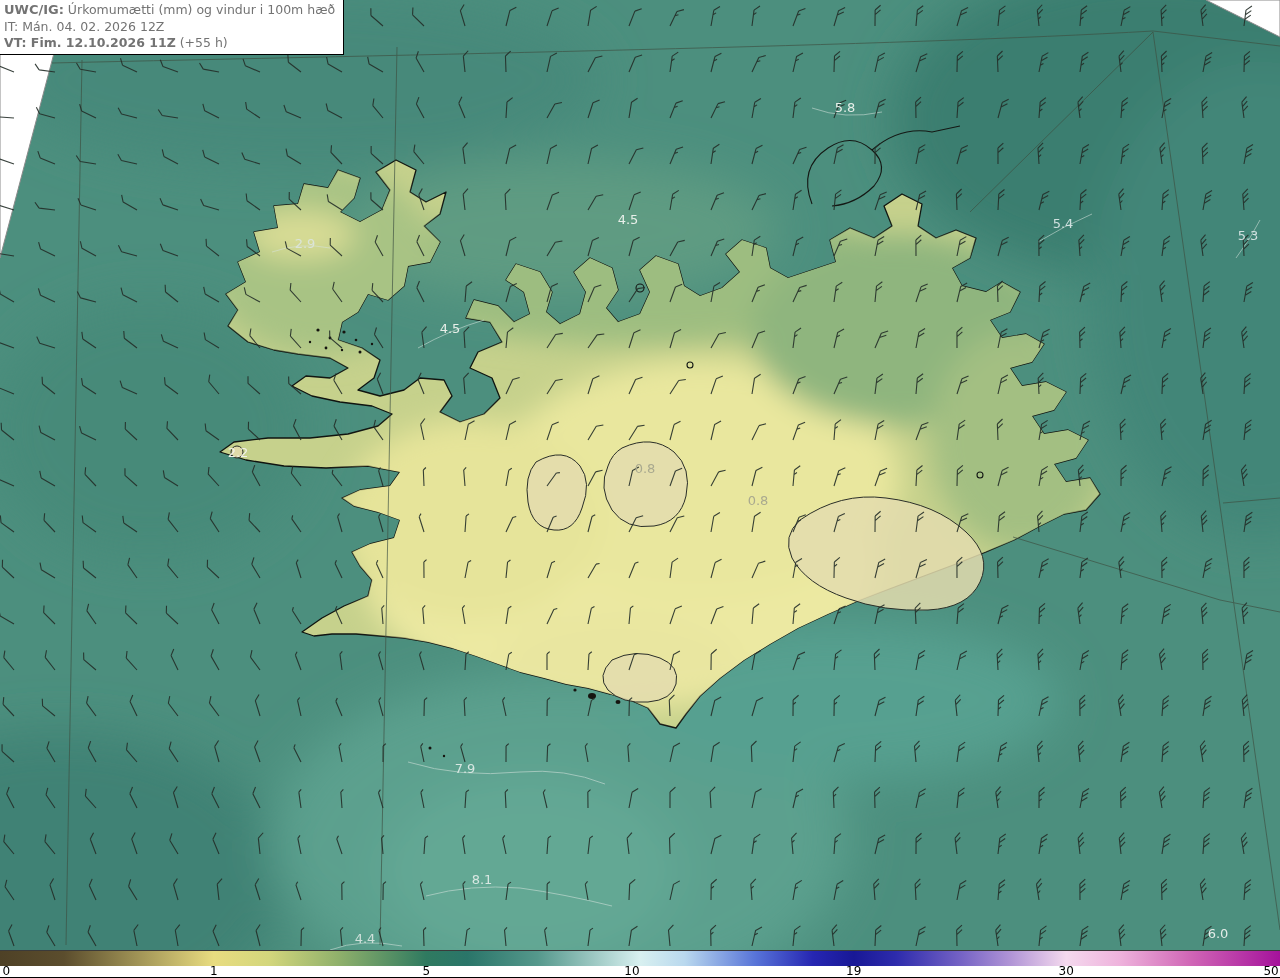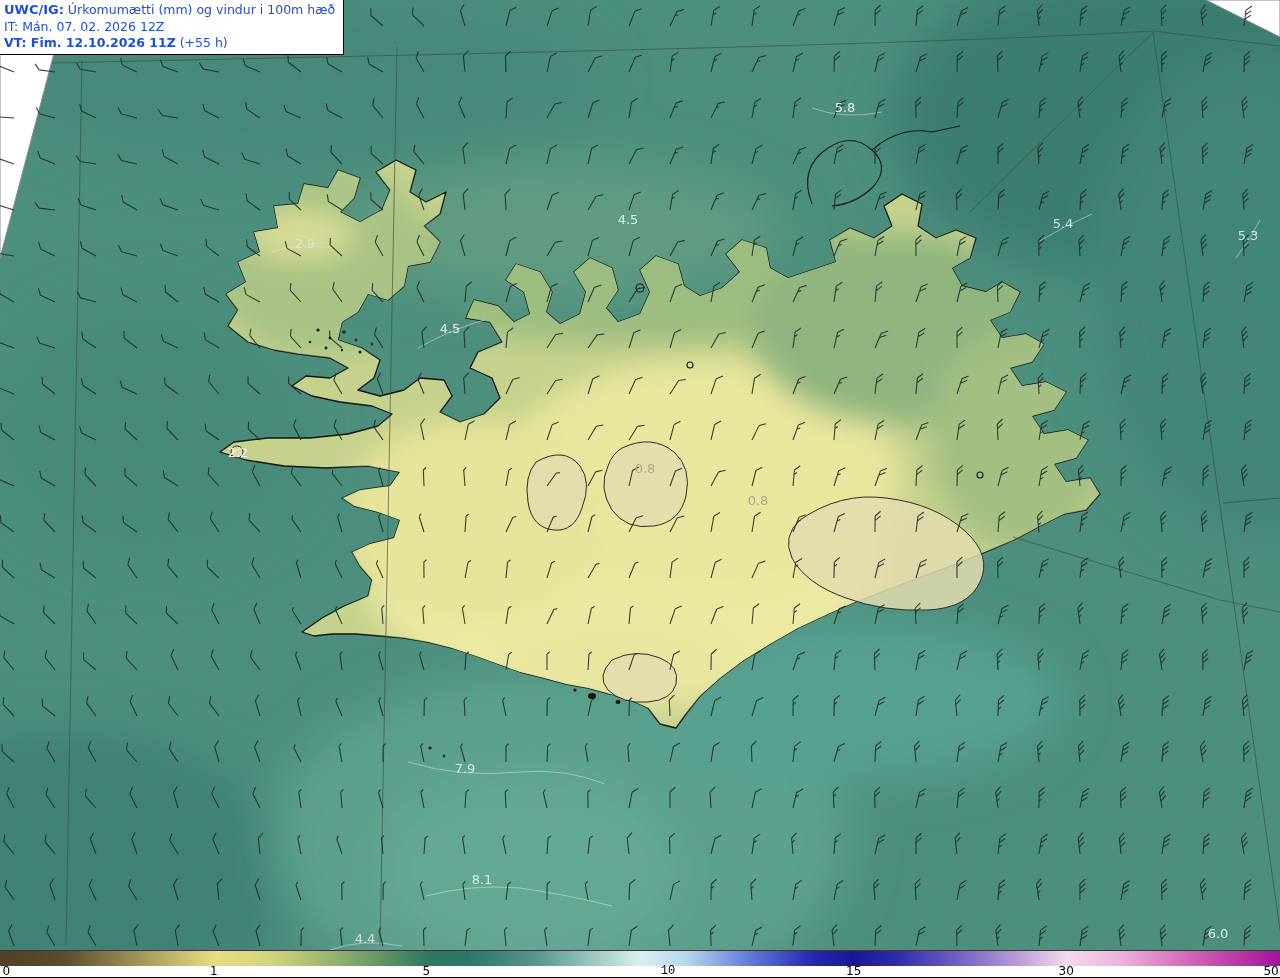--- a/index.html
+++ b/index.html
@@ -4,21 +4,21 @@
 <style>
   html,body{margin:0;padding:0;background:#fff;}
   .screen{position:relative;width:1280px;height:978px;overflow:hidden;
           font-family:"Liberation Sans",sans-serif;background:#fff;}
   #map-svg{position:absolute;left:0;top:0;}
   .title-box{
     position:absolute;left:0;top:0;z-index:30;
     background:#ffffff;border:1px solid #000;border-left:none;border-top:none;
     padding:2px 8px 3px 4px;
     font-family:"DejaVu Sans","Liberation Sans",sans-serif;
-    font-size:12.5px;line-height:1.28;color:#1d4ed8;white-space:nowrap;
+    font-size:12.5px;line-height:1.28;color:#737373;white-space:nowrap;
   }
   .title-box .l1 b{font-size:13px;}
   .colorbar{
     position:absolute;left:0;top:950px;width:1280px;height:16px;z-index:20;
     border-top:1px solid #3a3a3a;box-sizing:border-box;
   }
   .cb-labels{
     position:absolute;left:0;top:966px;width:1280px;height:12px;z-index:20;
     background:#ffffff;border-bottom:1.5px solid #000;box-sizing:border-box;
   }
@@ -2105,27 +2105,27 @@
         <text x="758" y="505" fill="#a9a98f" text-anchor="middle" class="contour-label">0.8</text>
         <text x="465" y="773" fill="#d8e7e2" text-anchor="middle" class="contour-label">7.9</text>
         <text x="482" y="884" fill="#d8e7e2" text-anchor="middle" class="contour-label">8.1</text>
         <text x="365" y="943" fill="#cfe0da" text-anchor="middle" class="contour-label">4.4</text>
         <text x="1218" y="938" fill="#e4ece8" text-anchor="middle" class="contour-label">6.0</text>
       </g>
   </svg>
 
   <div class="title-box">
     <div class="l1"><b>UWC/IG:</b><span> Úrkomumætti (mm) og vindur i 100m hæð</span></div>
-    <div class="l2">IT: Mán. 07. 02. 2026 12Z</div>
+    <div class="l2">IT: Mán. 04. 02. 2026 12Z</div>
     <div class="l3"><b>VT: Fim. 12.10.2026 11Z</b><span> (+55 h)</span></div>
   </div>
 
   <div class="colorbar" id="colorbar" style="background: linear-gradient(to right, rgb(78, 65, 38) 0%, rgb(91, 77, 45) 5%, rgb(232, 220, 128) 16.7%, rgb(211, 214, 124) 21%, rgb(143, 176, 107) 26.5%, rgb(47, 122, 96) 33.3%, rgb(42, 117, 105) 36.5%, rgb(85, 152, 140) 42%, rgb(216, 240, 240) 50%, rgb(185, 216, 238) 53.5%, rgb(88, 116, 216) 59%, rgb(38, 38, 178) 63.5%, rgb(24, 24, 150) 66.7%, rgb(45, 43, 172) 70%, rgb(116, 98, 196) 75%, rgb(177, 149, 214) 79%, rgb(244, 217, 238) 83.3%, rgb(238, 178, 220) 87.5%, rgb(208, 102, 182) 93%, rgb(165, 18, 155) 100%);"></div>
   <div class="cb-labels" id="cb-labels">
       <div class="cb-tick align-left" style="left: 2.56px;">0</div>
       <div class="cb-tick" style="left: 213.76px;">1</div>
       <div class="cb-tick" style="left: 426.24px;">5</div>
-      <div class="cb-tick" style="left: 668px; font-family: Liberation Mono, monospace;">10</div>
-      <div class="cb-tick" style="left: 853.76px;">15</div>
+      <div class="cb-tick" style="left: 632px;">10</div>
+      <div class="cb-tick" style="left: 853.76px;">19</div>
       <div class="cb-tick" style="left: 1066.24px;">30</div>
       <div class="cb-tick align-right" style="left: 1278.72px;">50</div>
     </div>
 </div>
 
 </body></html>

